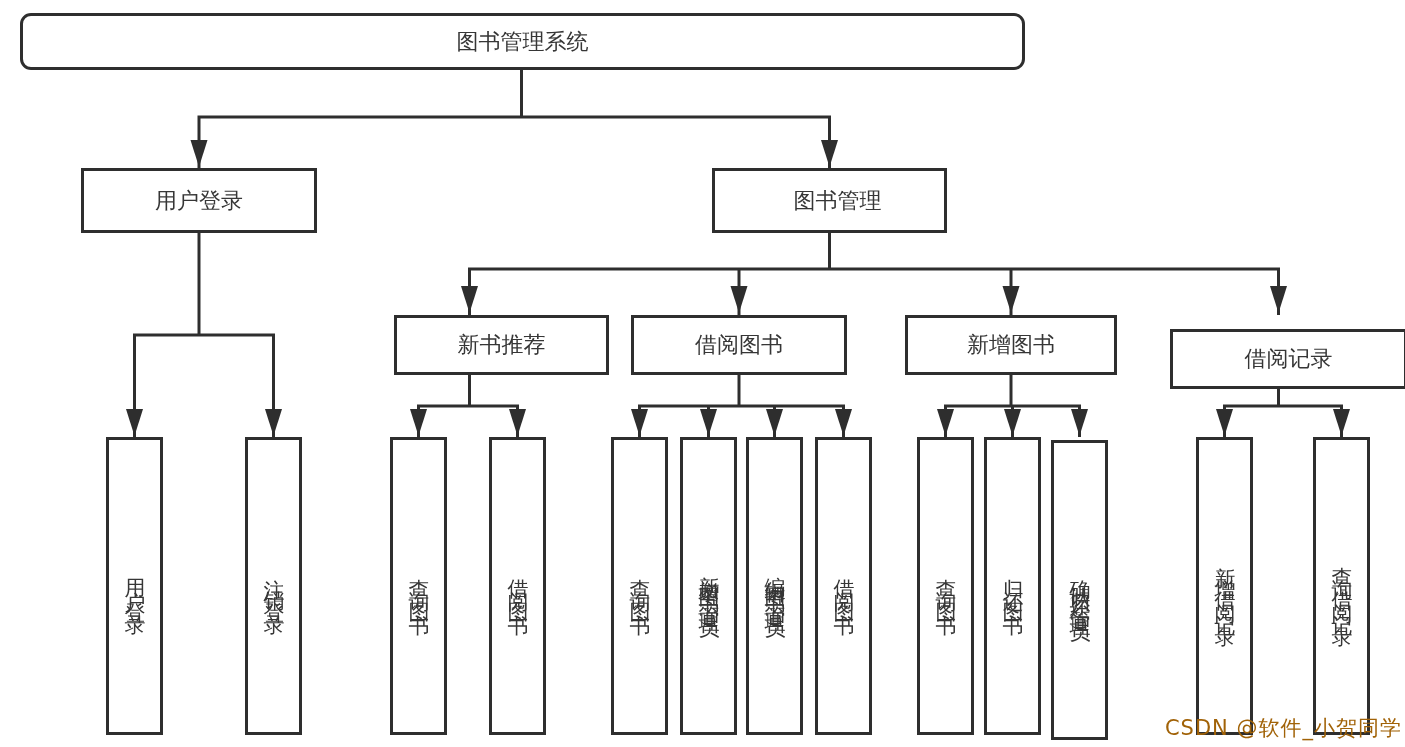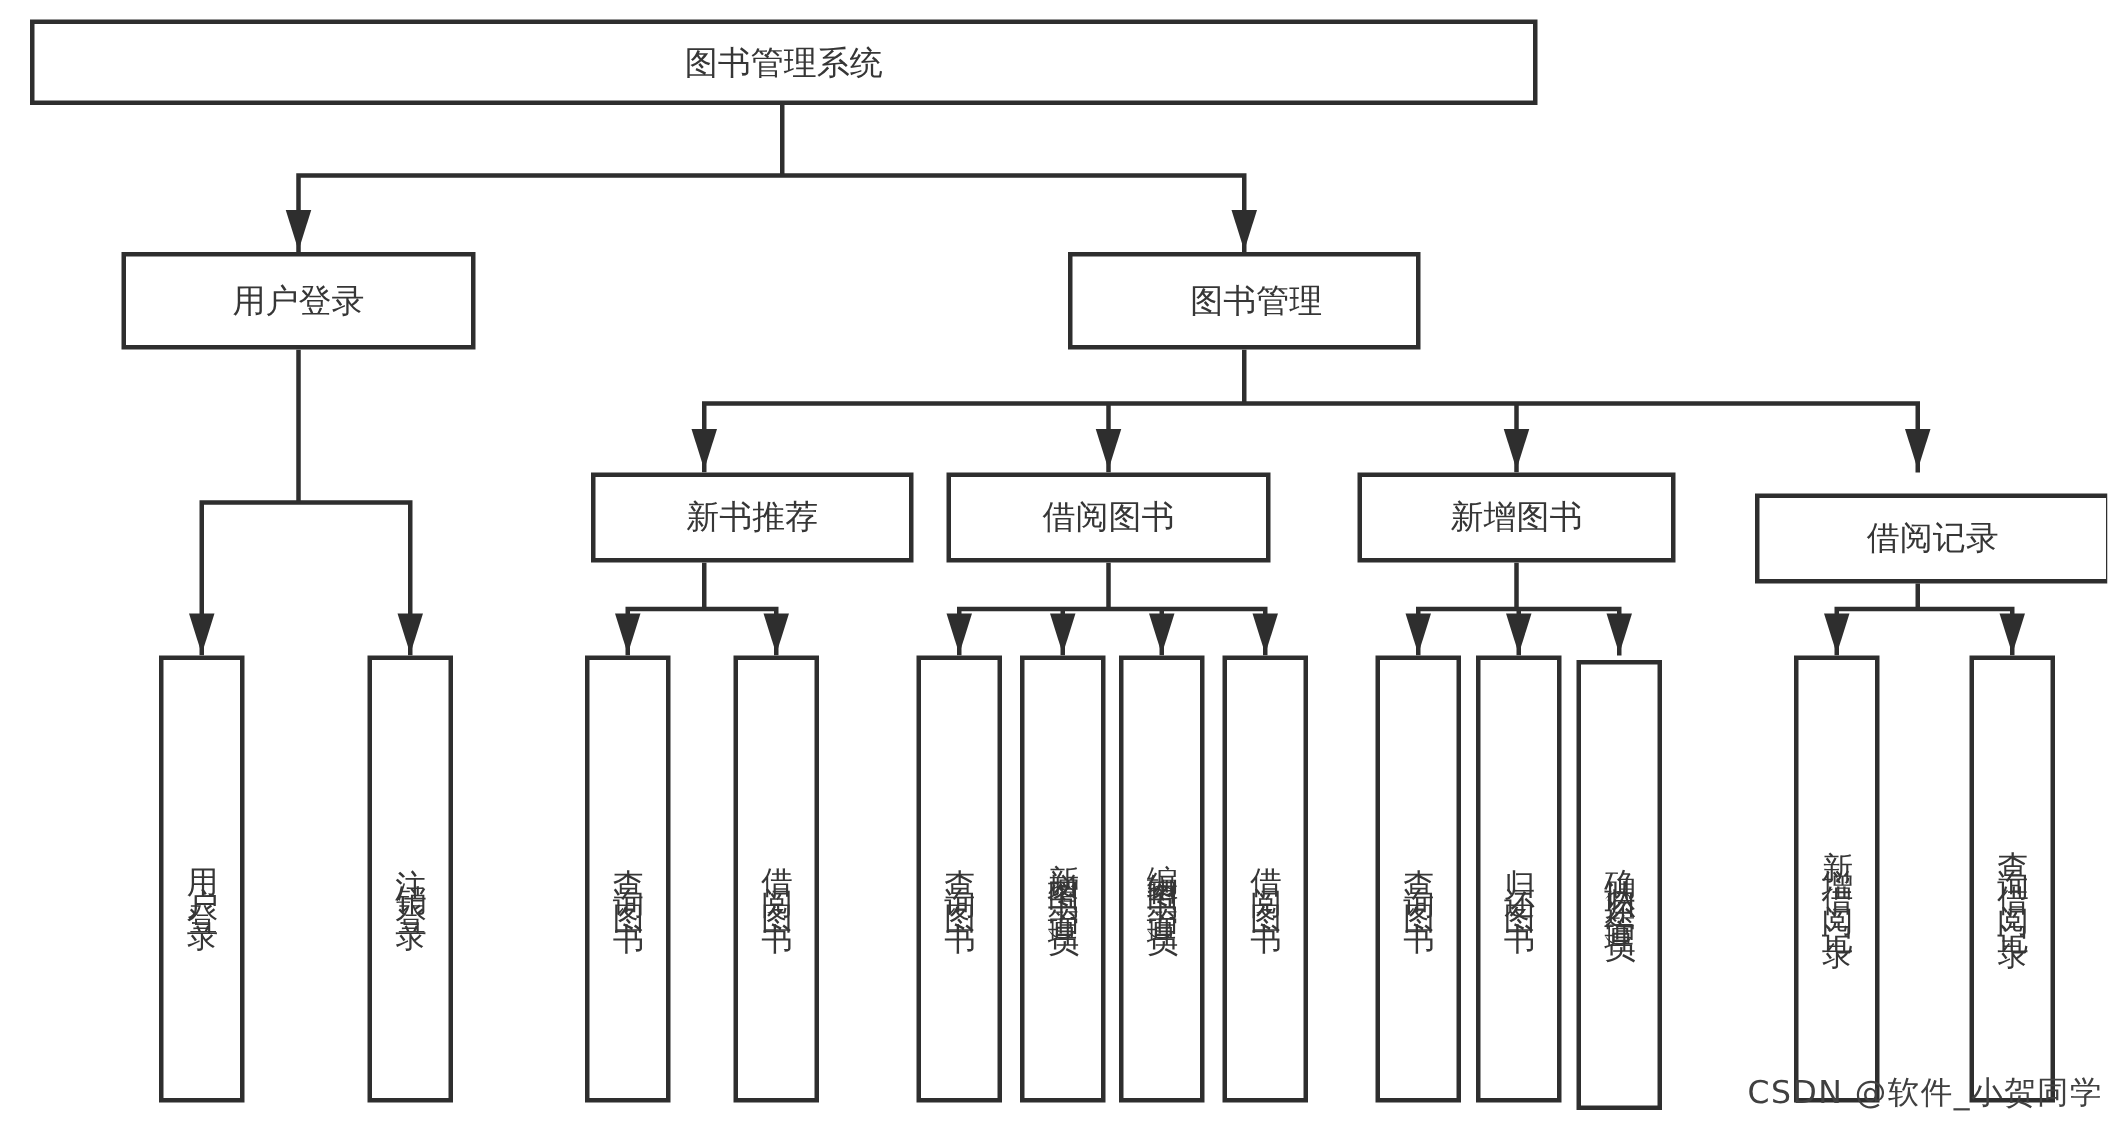--- a/index.html
+++ b/index.html
@@ -16,21 +16,21 @@
     text-align:center;white-space:nowrap;
   }
   .vt{
     writing-mode:vertical-lr;text-orientation:mixed;
     line-height:1;font-size:21px;letter-spacing:12px;
     white-space:nowrap;
   }
   .vt.long{letter-spacing:6px;}
   .watermark{
     position:absolute;right:3px;bottom:5px;z-index:3;
-    font-size:21px;color:#404040;letter-spacing:1px;
+    font-size:21px;color:#a16207;letter-spacing:1px;
   }
 </style>
 </head>
 <body>
 
 <div class="stage">
 
   <svg class="connectors" viewBox="0 0 1405 747" xmlns="http://www.w3.org/2000/svg">
 
     <path d="M521.5 70 V117"></path>
@@ -72,21 +72,21 @@
     <polygon points="937,409 954,409 945.5,436"></polygon>
     <polygon points="1004,409 1021,409 1012.5,436"></polygon>
     <polygon points="1071,409 1088,409 1079.5,436"></polygon>
 
     <path d="M1278.5 375 V406"></path>
     <path d="M1224.5 437 V406 H1341.5 V437"></path>
     <polygon points="1216,409 1233,409 1224.5,436"></polygon>
     <polygon points="1333,409 1350,409 1341.5,436"></polygon>
   </svg>
 
-  <div class="node" style="left:20px;top:13px;width:1005px;height:57px;">图书管理系统</div>
+  <div class="node" style="left:20px;top:13px;width:1005px;height:57px;border-radius:11px;">图书管理系统</div>
 
   <div class="node" style="left:81px;top:168px;width:236px;height:65px;">用户登录</div>
   <div class="node" style="left:712px;top:168px;width:235px;height:65px;padding-left:16px;">图书管理</div>
 
   <div class="node" style="left:362px;top:315px;width:215px;height:60px;margin-left:32px;">新书推荐</div>
   <div class="node" style="left:631px;top:315px;width:216px;height:60px;">借阅图书</div>
   <div class="node" style="left:905px;top:315px;width:212px;height:60px;">新增图书</div>
   <div class="node" style="left:1170px;top:315px;width:237px;height:60px;margin-top:14px;">借阅记录</div>
 
   <div class="node" style="left:106px;top:437px;width:57px;height:298px;">

